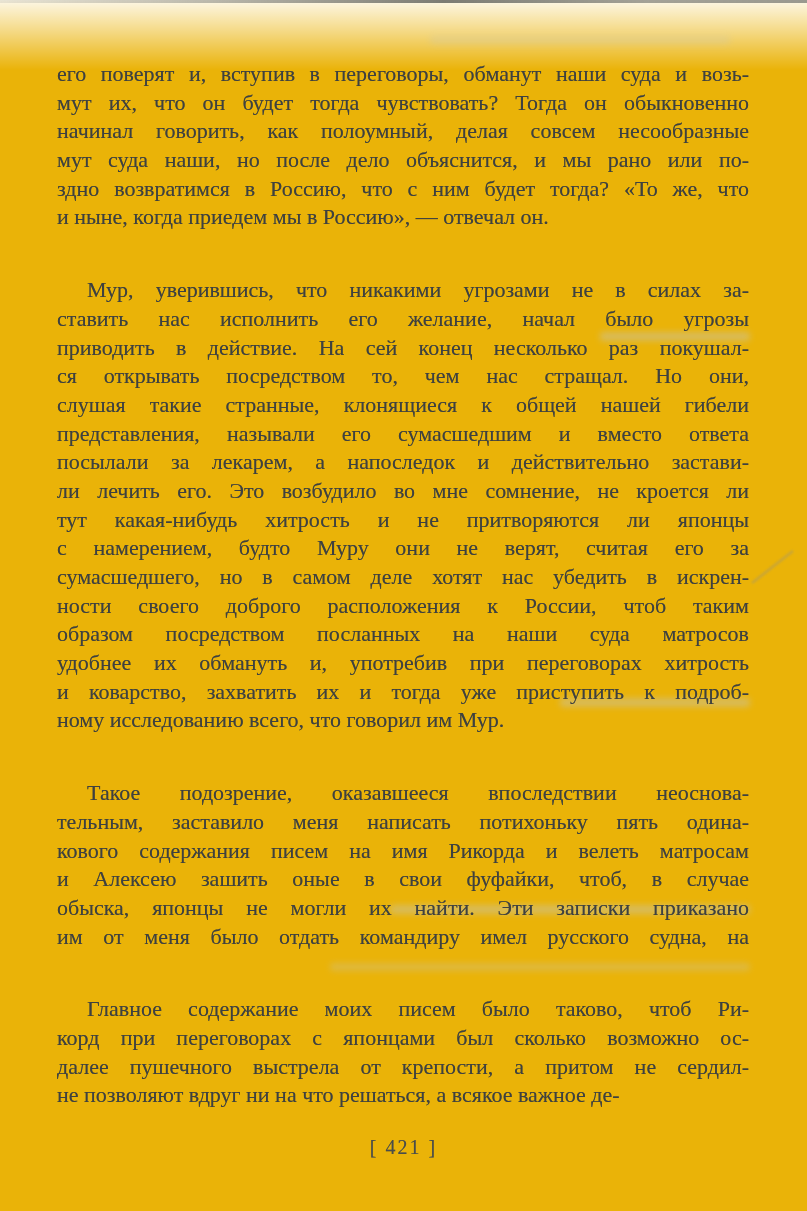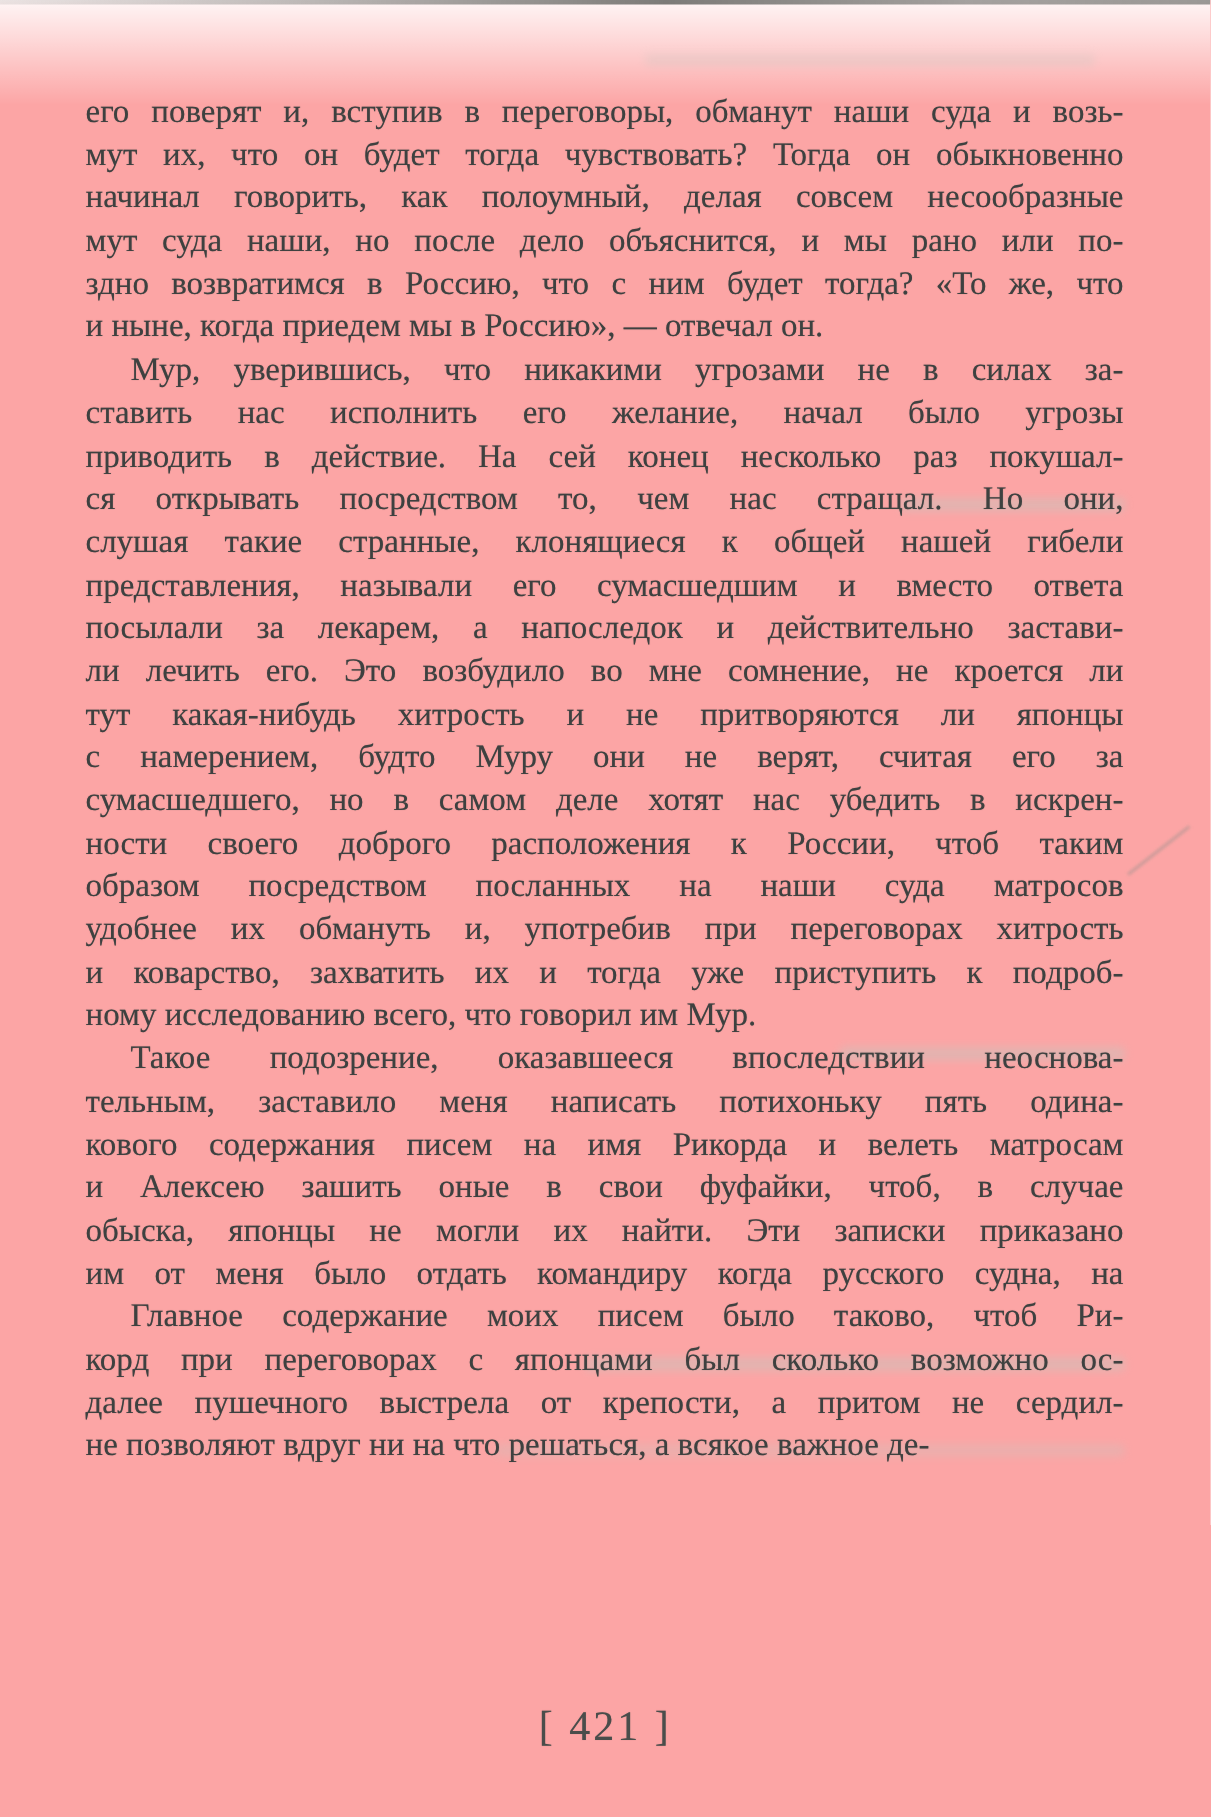--- a/index.html
+++ b/index.html
@@ -3,21 +3,21 @@
 <meta charset="utf-8">
 <style>
   html, body {
     margin: 0;
     padding: 0;
   }
   .page {
     position: relative;
     width: 807px;
     height: 1211px;
-    background: #fca5a5;
+    background: #eab308;
     overflow: hidden;
     font-family: "Liberation Serif", "DejaVu Serif", serif;
   }
   
   .page::before {
     content: "";
     position: absolute;
     left: 0; top: 0;
     width: 100%;
     height: 70px;
@@ -54,31 +54,32 @@
   .text-line {
     height: 28.7px;
     line-height: 28.7px;
     text-align: justify;
     text-align-last: justify;
     white-space: nowrap0; 
     overflow: visible;
   }
   .text-line.indent {
     padding-left: 30px;
+    margin-top: 44px;
   }
   .text-line.last {
     text-align-last: left;
   }
   .page-number {
     position: absolute;
     left: 0;
     top: 1136px;
     width: 807px;
     text-align: center;
-    font-size: 28px;
+    font-size: 20px;
     letter-spacing: 2px;
     color: #4a4d4b;
     text-shadow: 0 0 0.5px rgba(74,77,75,0.5);
   }
   
   .ghost {
     position: absolute;
     background: #c3c6bf;
     opacity: 0.45;
     filter: blur(3px);
@@ -143,21 +144,21 @@
         <div class="text-line">удобнее их обмануть и, употребив при переговорах хитрость</div>
         <div class="text-line">и коварство, захватить их и тогда уже приступить к подроб-</div>
         <div class="text-line last">ному исследованию всего, что говорил им Мур.</div>
       </div>
       <div class="paragraph">
         <div class="text-line indent">Такое подозрение, оказавшееся впоследствии неоснова-</div>
         <div class="text-line">тельным, заставило меня написать потихоньку пять одина-</div>
         <div class="text-line">кового содержания писем на имя Рикорда и велеть матросам</div>
         <div class="text-line">и Алексею зашить оные в свои фуфайки, чтоб, в случае</div>
         <div class="text-line">обыска, японцы не могли их найти. Эти записки приказано</div>
-        <div class="text-line">им от меня было отдать командиру когда русского судна, на</div>
+        <div class="text-line">им от меня было отдать командиру имел русского судна, на</div>
       </div>
       <div class="paragraph">
         <div class="text-line indent">Главное содержание моих писем было таково, чтоб Ри-</div>
         <div class="text-line">корд при переговорах с японцами был сколько возможно ос-</div>
         <div class="text-line">далее пушечного выстрела от крепости, а притом не сердил-</div>
         <div class="text-line last">не позволяют вдруг ни на что решаться, а всякое важное де-</div>
       </div>
     </div>
 
   <div class="page-number">[ 421 ]</div>

